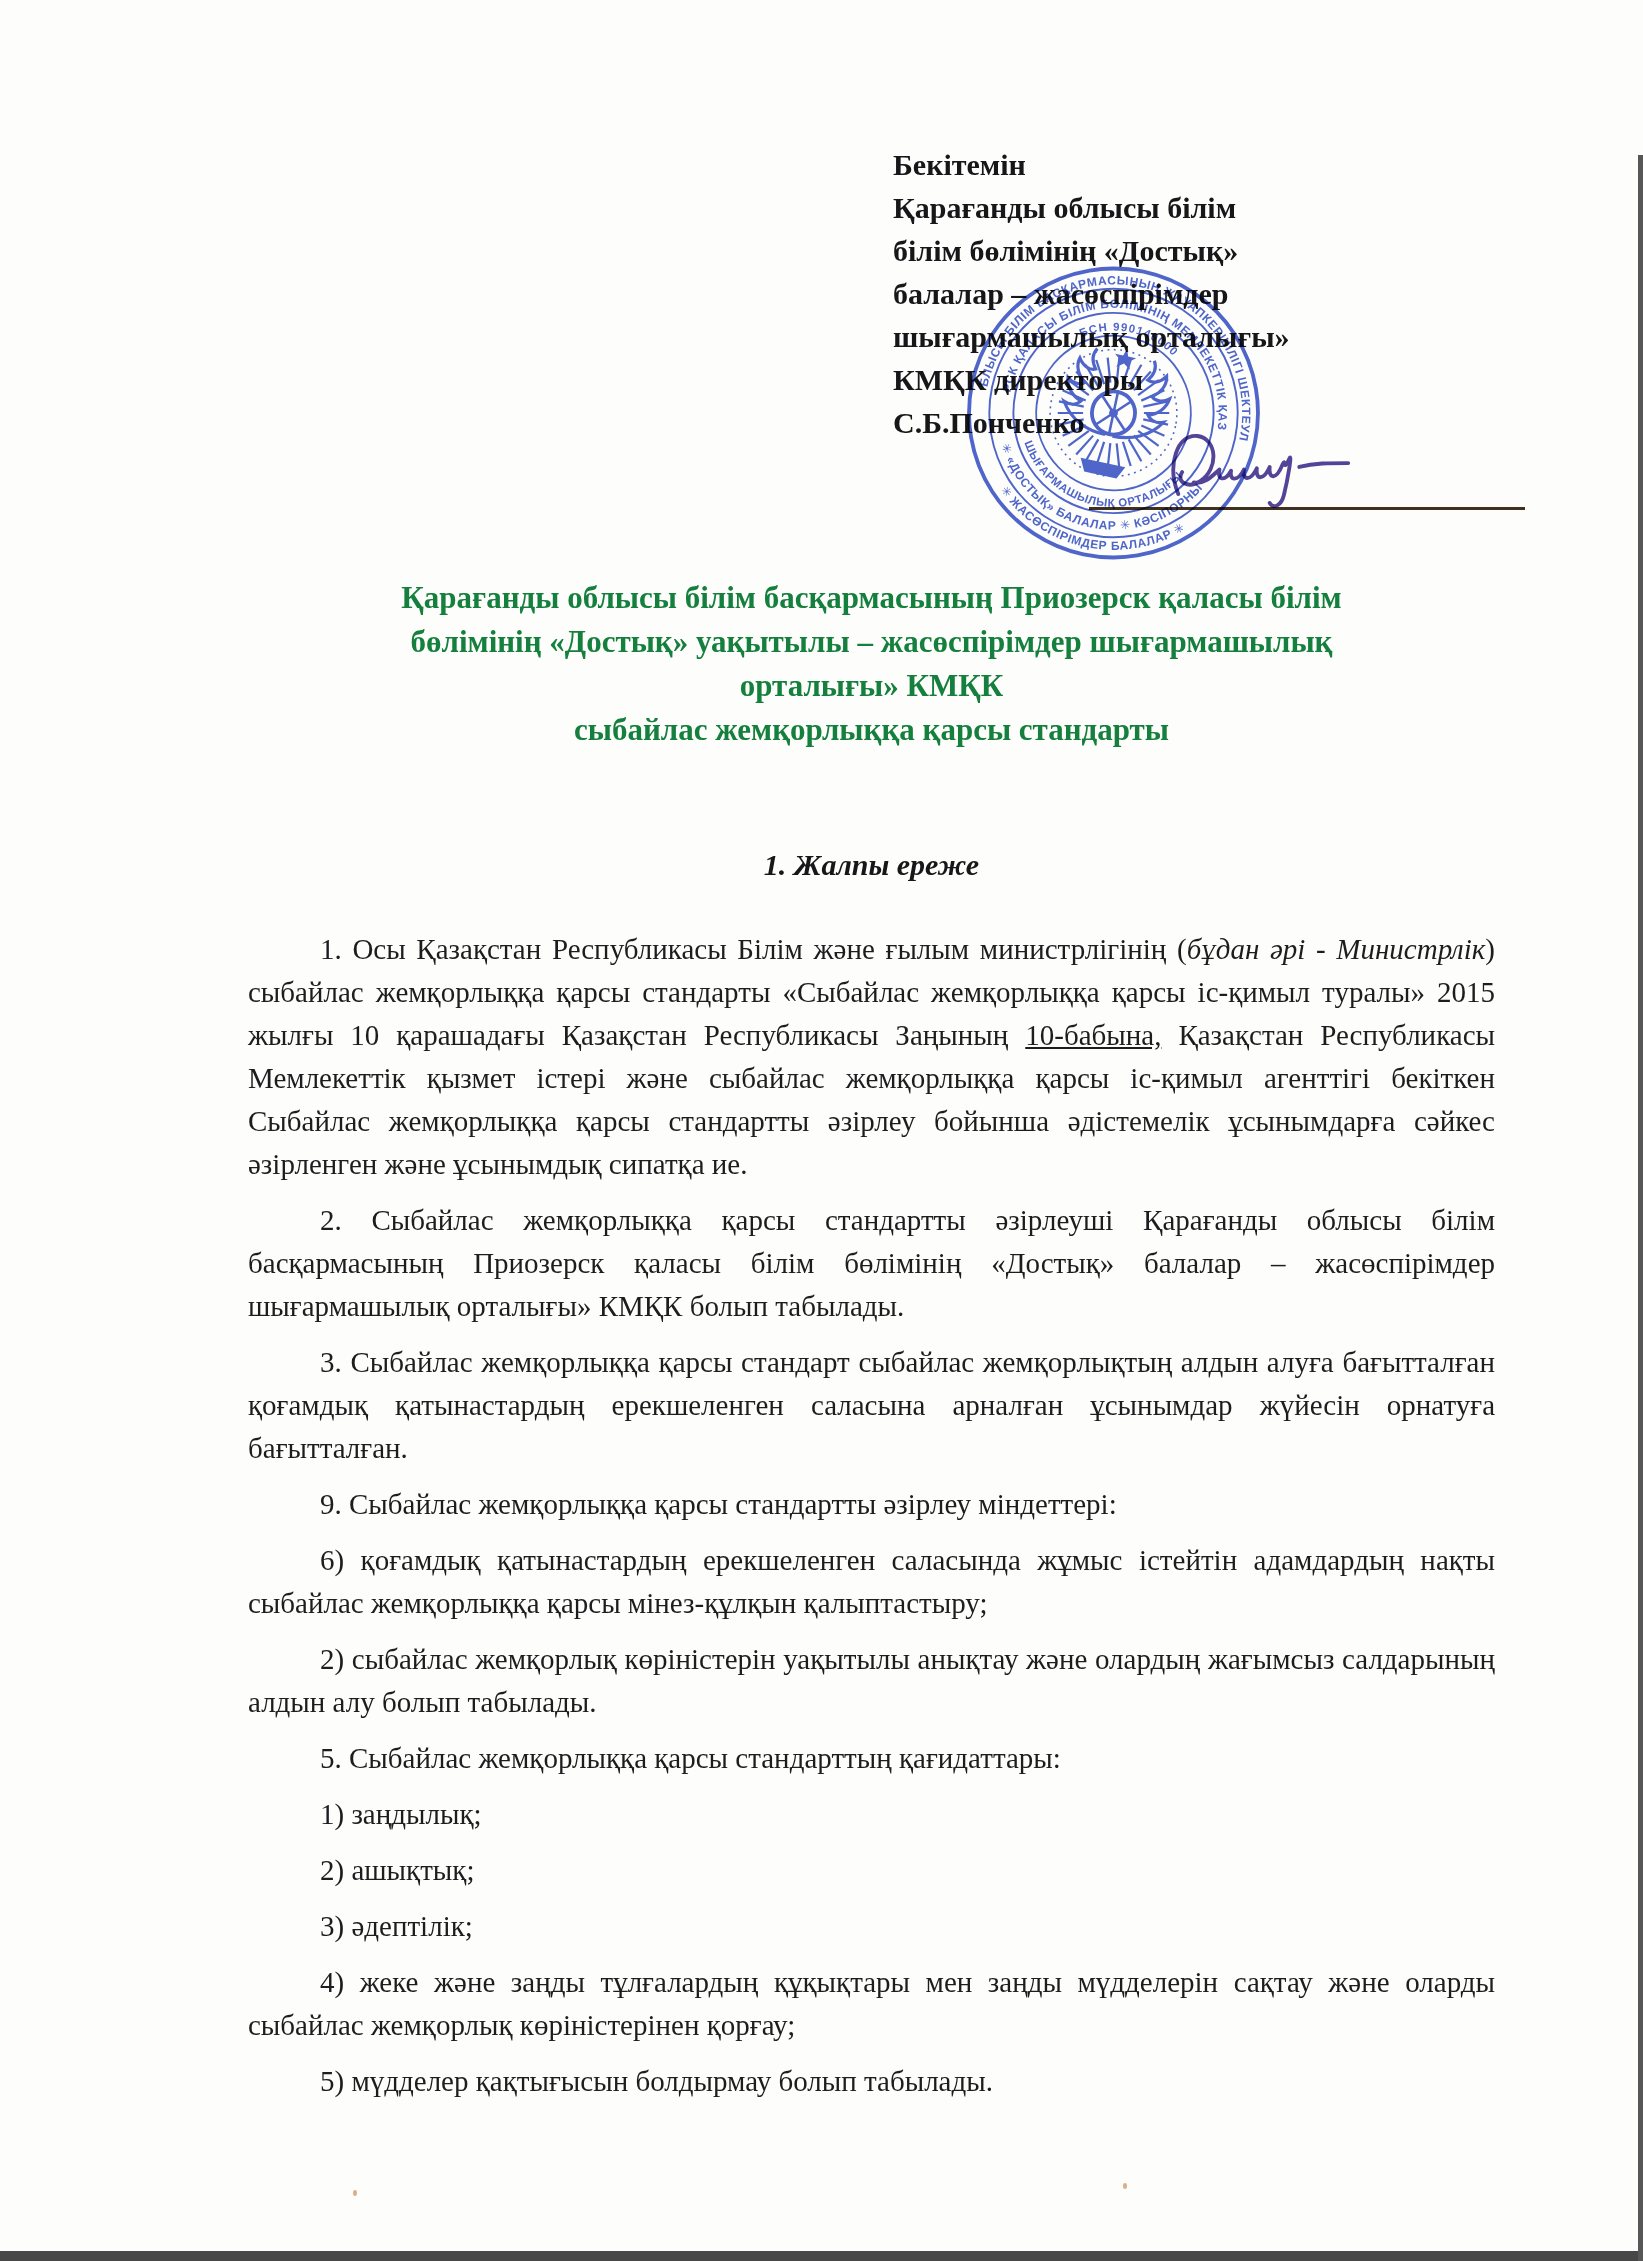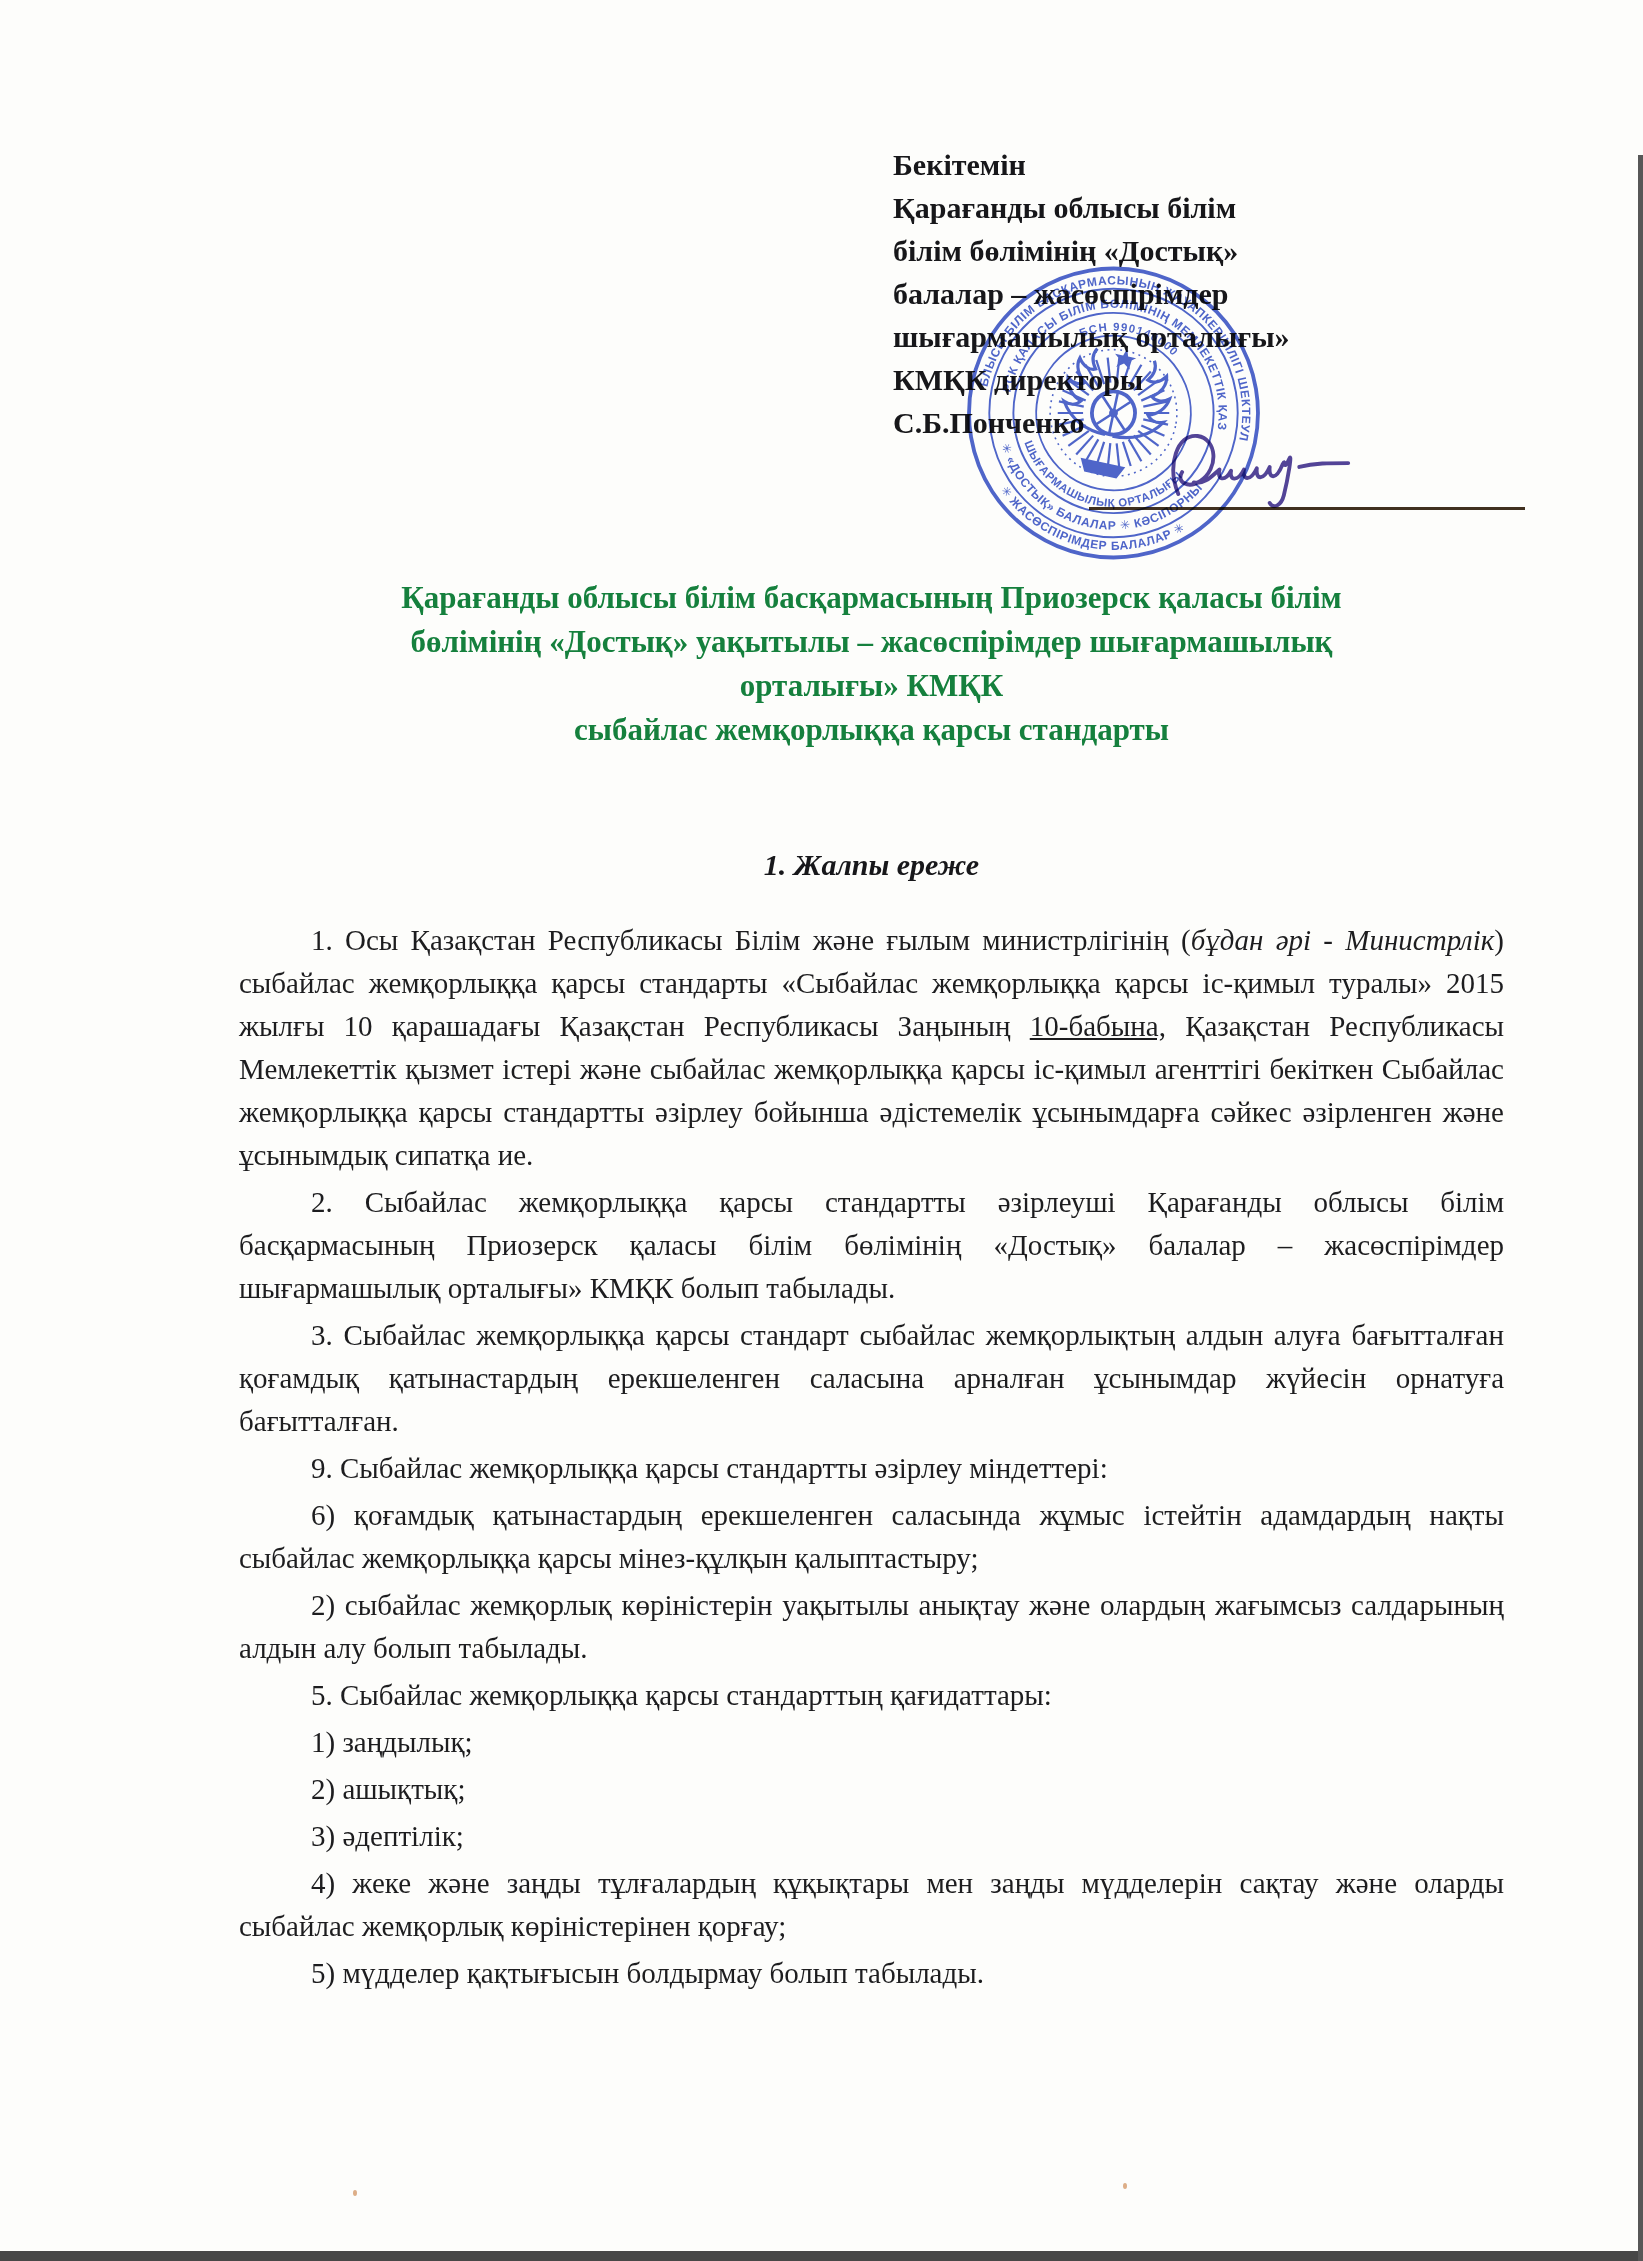--- a/index.html
+++ b/index.html
@@ -12,21 +12,21 @@
   .signature-svg{position:absolute;left:1160px;top:418px;width:258px;height:103px;
                  mix-blend-mode:multiply;}
   .stamp{position:absolute;left:964px;top:266px;width:299px;height:294px;
          mix-blend-mode:multiply;opacity:.9;}
   .title-block{position:absolute;left:235px;top:576px;width:1273px;text-align:center;
                font-weight:bold;font-size:31px;line-height:44px;color:#15803d;}
   .section-heading{position:absolute;left:235px;top:848px;width:1273px;text-align:center;
                    font-weight:bold;font-size:30px;color:#17171a;font-style:italic;}
   .body-block{position:absolute;left:235px;top:915px;width:1273px;
               font-size:29px;line-height:43px;text-align:justify;}
-  .body-block p{margin:4px;text-indent:72px;}
+  .body-block p{margin:13px;text-indent:72px;}
   .seg-i{font-style:italic;}
   .seg-u{text-decoration:underline;}
   .edge-bottom{position:absolute;left:0;top:2251px;width:1644px;height:10.3px;background:#474747;}
   .edge-right{position:absolute;left:1638px;top:155px;width:5.8px;height:2107px;background:#575757;}
   .speck{position:absolute;width:3.9px;height:5.8px;border-radius:50%;background:#d49a6a;opacity:.8;}
   .speck.s1{left:353px;top:2190px;}
   .speck.s2{left:1123px;top:2183px;}
   .stamp text{font-family:"Liberation Sans","DejaVu Sans",sans-serif;font-weight:bold;}
 </style>
 </head>

